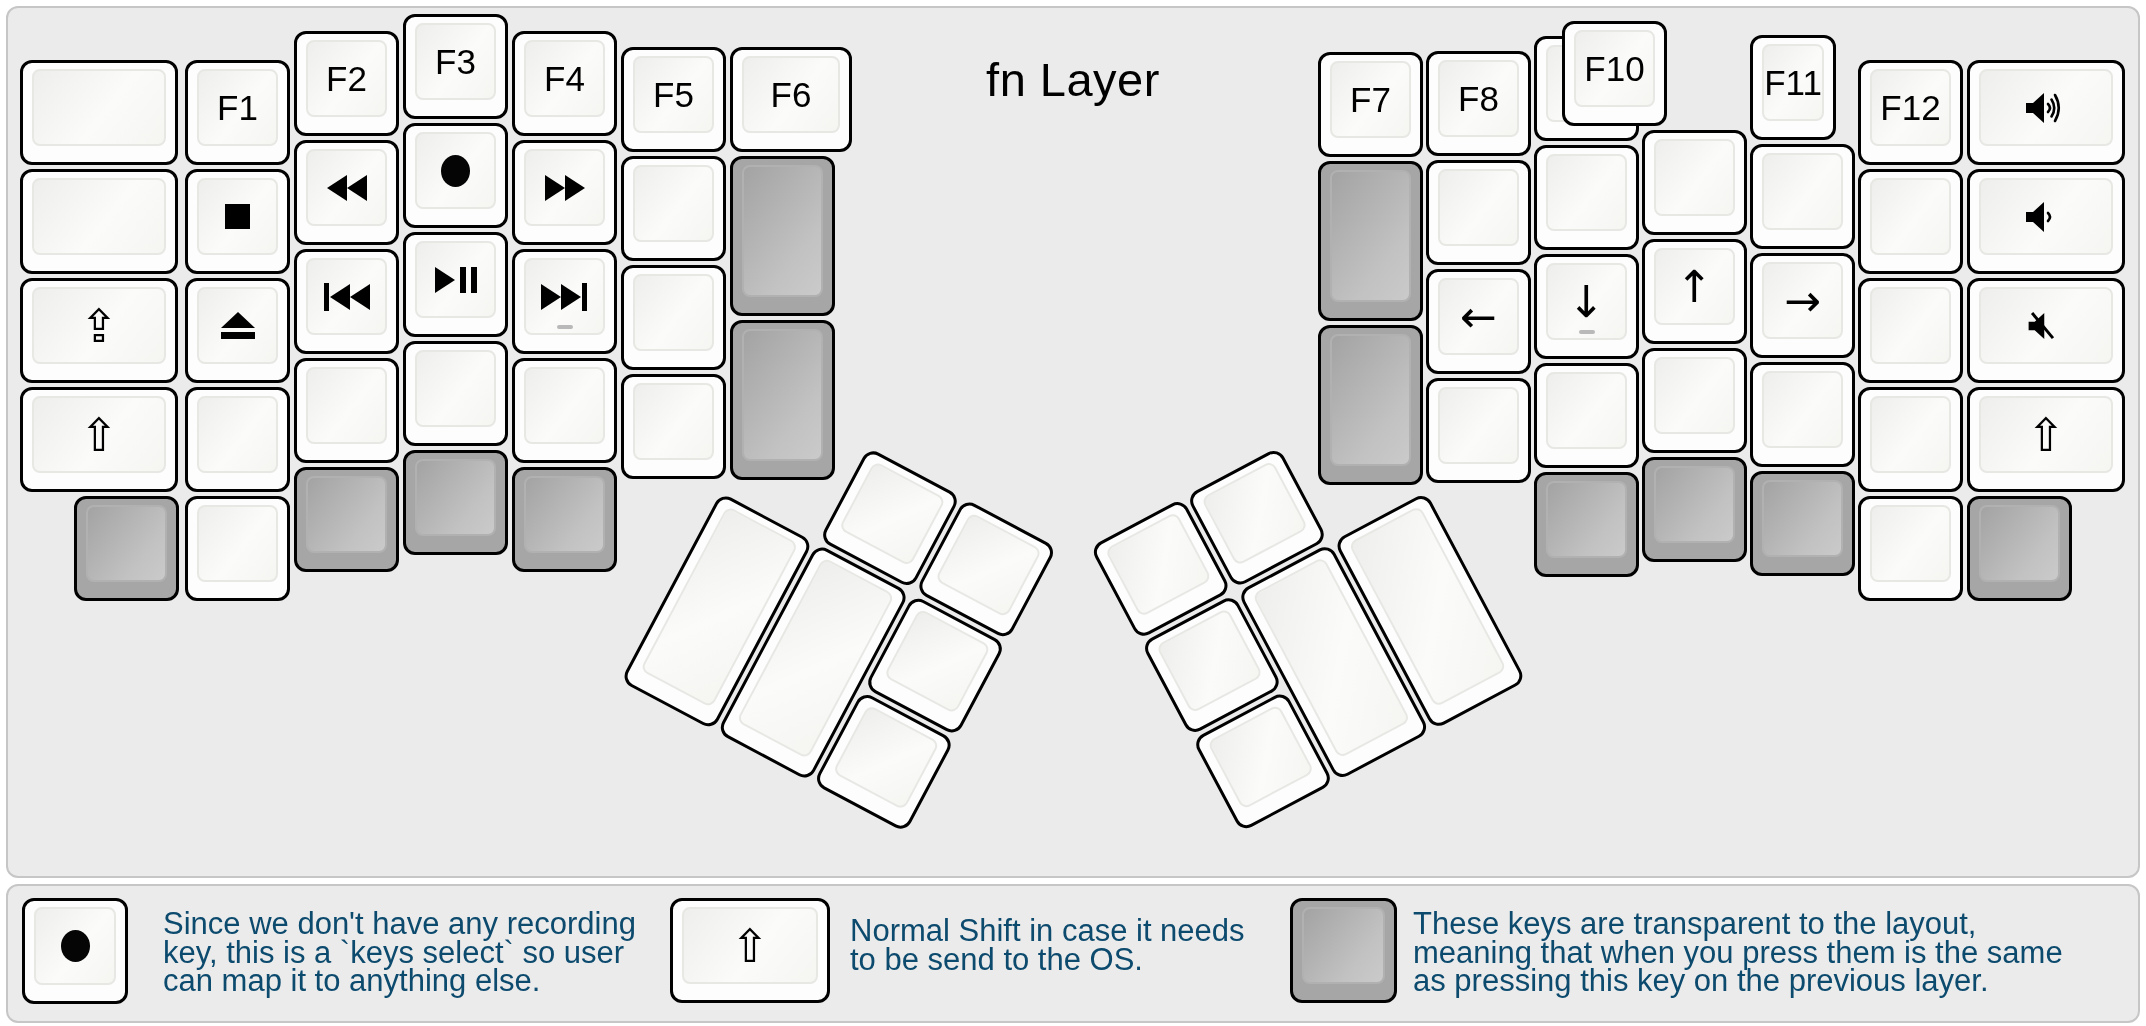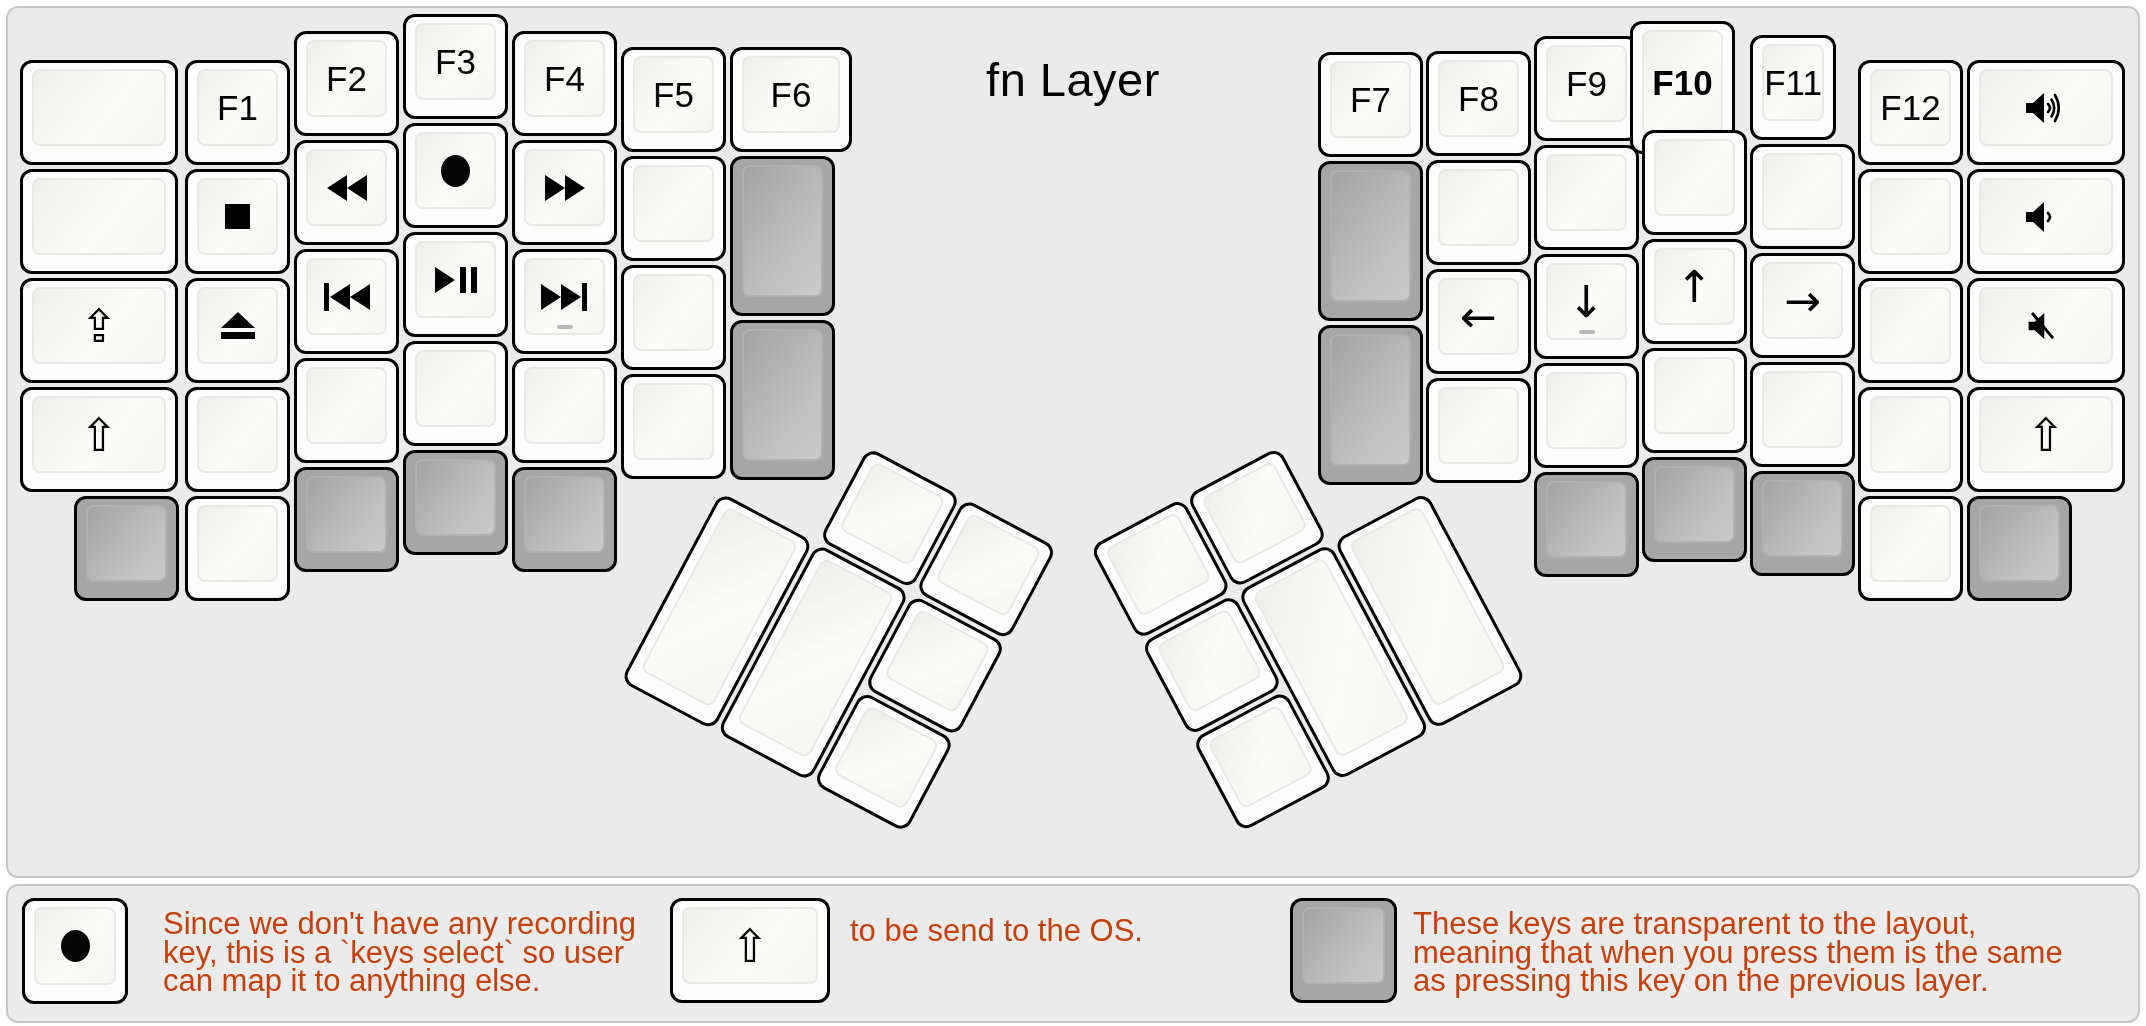--- a/index.html
+++ b/index.html
@@ -28,21 +28,21 @@
   .vbar{width:5px;height:28px;background:#000;margin:0 1px;}
   .pbar{width:6px;height:26px;background:#000;margin-left:5px;}
   .i-stop{width:25px;height:25px;background:#000;}
   .i-record{width:29px;height:32px;background:#050505;border-radius:50%;}
   .i-eject{display:flex;flex-direction:column;align-items:center;}
   .ej-tri{width:0;height:0;border-left:17px solid transparent;border-right:17px solid transparent;border-bottom:16px solid #000;}
   .ej-bar{width:34px;height:7px;background:#000;margin-top:4px;}
   .homing{position:absolute;bottom:4px;left:50%;transform:translateX(-50%);
           width:16px;height:4px;background:#b9b9b9;border-radius:2px;}
   
-  .ltext{position:absolute;font-size:31px;line-height:28.5px;color:#c2410c;white-space:nowrap;}
+  .ltext{position:absolute;font-size:31px;line-height:28.5px;color:#0c4a6e;white-space:nowrap;}
 </style>
 </head>
 <body>
 
 <div id="page">
   <div id="kb-panel" class="panel"></div>
   <div id="legend-panel" class="panel"></div>
   <div id="title">fn Layer</div>
   <div id="keys-root">
       <div class="key" style="left: 20px; top: 60px; width: 158px; height: 105px;">
@@ -232,21 +232,21 @@
       </div>
       <div class="key" style="left: 1534px; top: 254px; width: 105px; height: 105px;">
         <div class="ktop">
           <span class="g-arrow">↓</span>
           <span class="homing"></span>
         </div>
       </div>
       <div class="key" style="left: 1534px; top: 363px; width: 105px; height: 105px;">
         <div class="ktop"></div>
       </div>
-      <div class="key" style="left: 1630px; top: 21px; width: 105px; height: 133px; font-weight: bold;">
+      <div class="key" style="left: 1562px; top: 21px; width: 105px; height: 105px;">
         <div class="ktop">
           <span class="klabel">F10</span>
         </div>
       </div>
       <div class="key" style="left: 1642px; top: 130px; width: 105px; height: 105px;">
         <div class="ktop"></div>
       </div>
       <div class="key" style="left: 1642px; top: 239px; width: 105px; height: 105px;">
         <div class="ktop">
           <span class="g-arrow">↑</span>
@@ -382,20 +382,21 @@
         <div>Since we don't have any recording</div>
         <div>key, this is a `keys select` so user</div>
         <div>can map it to anything else.</div>
       </div>
       <div class="key" style="left: 670px; top: 898px; width: 160px; height: 105px;">
         <div class="ktop">
           <span class="g-big">⇧</span>
         </div>
       </div>
       <div class="ltext" style="left: 850px; top: 917px;">
+        <div>Normal Shift in case it needs</div>
         <div>to be send to the OS.</div>
       </div>
       <div class="key gray" style="left: 1290px; top: 898px; width: 107px; height: 105px;">
         <div class="ktop"></div>
       </div>
       <div class="ltext" style="left: 1413px; top: 910px;">
         <div>These keys are transparent to the layout,</div>
         <div>meaning that when you press them is the same</div>
         <div>as pressing this key on the previous layer.</div>
       </div>

